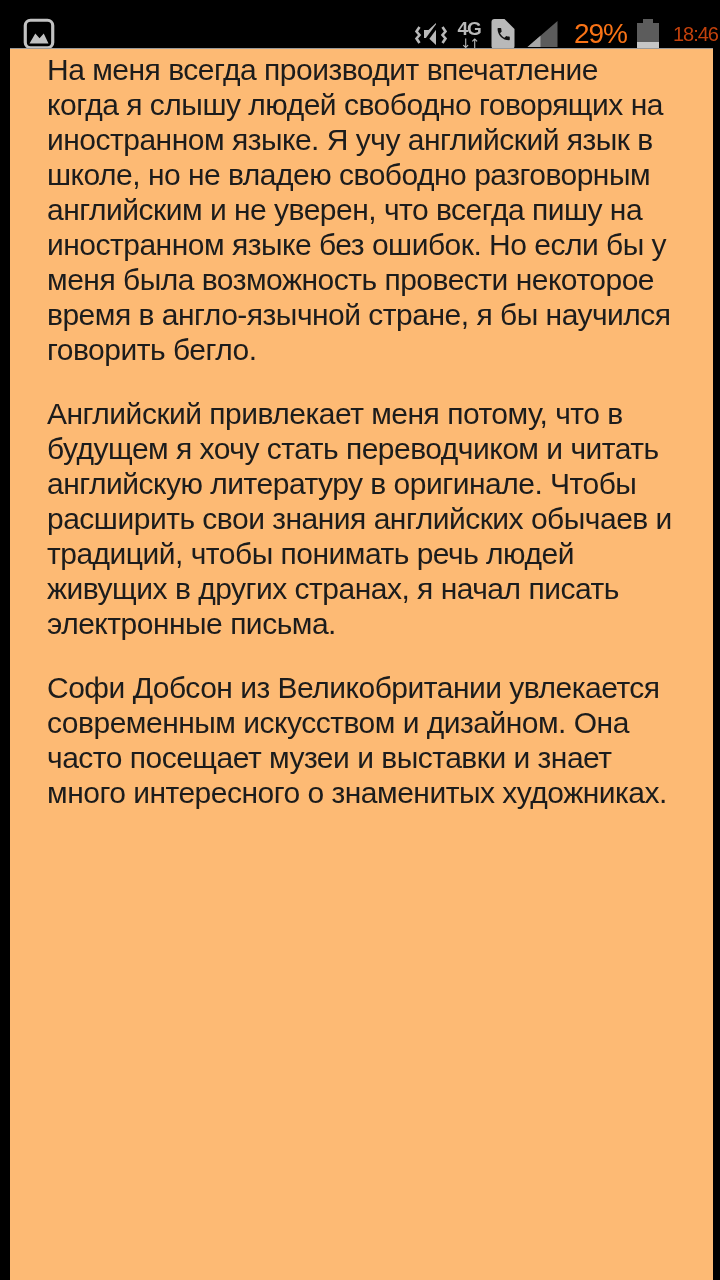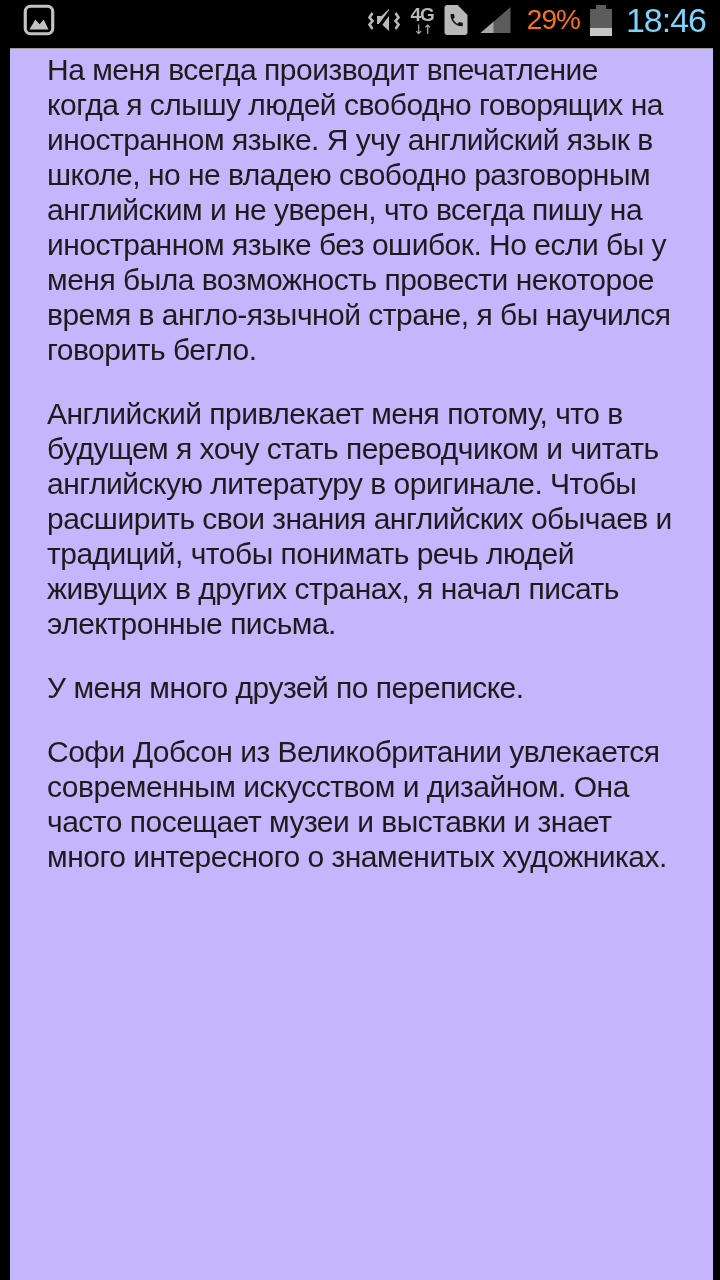--- a/index.html
+++ b/index.html
@@ -2,38 +2,38 @@
 <html lang="ru"><head>
 <meta charset="utf-8">
 <style>
   html,body{margin:0;padding:0;background:#000;}
   .screen{
     position:relative;width:720px;height:1280px;background:#000;overflow:hidden;
     font-family:"Liberation Sans",sans-serif;
   }
   
   .status-bar{
-    position:absolute;top:0;left:0;width:720px;height:40px;background:#000;
+    position:absolute;top:14px;left:0;width:720px;height:40px;background:#000;
     display:flex;justify-content:space-between;align-items:center;
-    padding:0 14px 0 20px;box-sizing:border-box;
+    padding:0 2px 0 20px;box-sizing:border-box;
   }
   .sb-left{display:flex;align-items:center;}
   .sb-right{display:flex;align-items:center;gap:9px;}
   .net4g{display:flex;flex-direction:column;align-items:center;line-height:1;color:#b9b9b9;}
   .net4g .lbl{font-size:19px;font-weight:bold;letter-spacing:-1px;}
   .net4g .arrows{font-size:13px;margin-top:-1px;letter-spacing:-2px;font-family:"DejaVu Sans",sans-serif;}
   .pct{font-size:28px;color:#f97316;margin-left:6px;letter-spacing:-1px;}
   .battery{width:24px;display:flex;flex-direction:column;align-items:center;}
   .battery .nub{width:10px;height:4px;background:#5c5c5c;}
   .battery .bod{position:relative;width:22px;height:27px;background:#5c5c5c;overflow:hidden;}
   .battery .fill{position:absolute;left:0;bottom:0;width:100%;background:#c6c6c6;}
-  .time{font-size:34px;color:#7dd3fc;margin-left:4px;letter-spacing:-1px;}
+  .time{font-size:20px;color:#c2410c;margin-left:4px;letter-spacing:-1px;}
   
   .page{
-    position:absolute;left:10px;top:48px;width:703px;height:1232px;background:#c4b5fd;
+    position:absolute;left:10px;top:48px;width:703px;height:1232px;background:#fdba74;
     box-sizing:border-box;padding:3px 18px 0 37px;overflow:hidden;
     border-top:1px solid #9a9a9a;
   }
   .page p{
     margin:0 0 29px 0;
     font-size:30px;line-height:35px;letter-spacing:-0.5px;
     color:#1c1c1c;white-space:pre-line;
   }
 </style>
 </head>
@@ -97,20 +97,19 @@
 меня была возможность провести некоторое
 время в англо-язычной стране, я бы научился
 говорить бегло.</p>
     <p>Английский привлекает меня потому, что в
 будущем я хочу стать переводчиком и читать
 английскую литературу в оригинале. Чтобы
 расширить свои знания английских обычаев и
 традиций, чтобы понимать речь людей
 живущих в других странах, я начал писать
 электронные письма.</p>
-    <p>У меня много друзей по переписке.</p>
     <p>Софи Добсон из Великобритании увлекается
 современным искусством и дизайном. Она
 часто посещает музеи и выставки и знает
 много интересного о знаменитых художниках.</p>
   </div>
 
 </div>
 
 </body></html>

